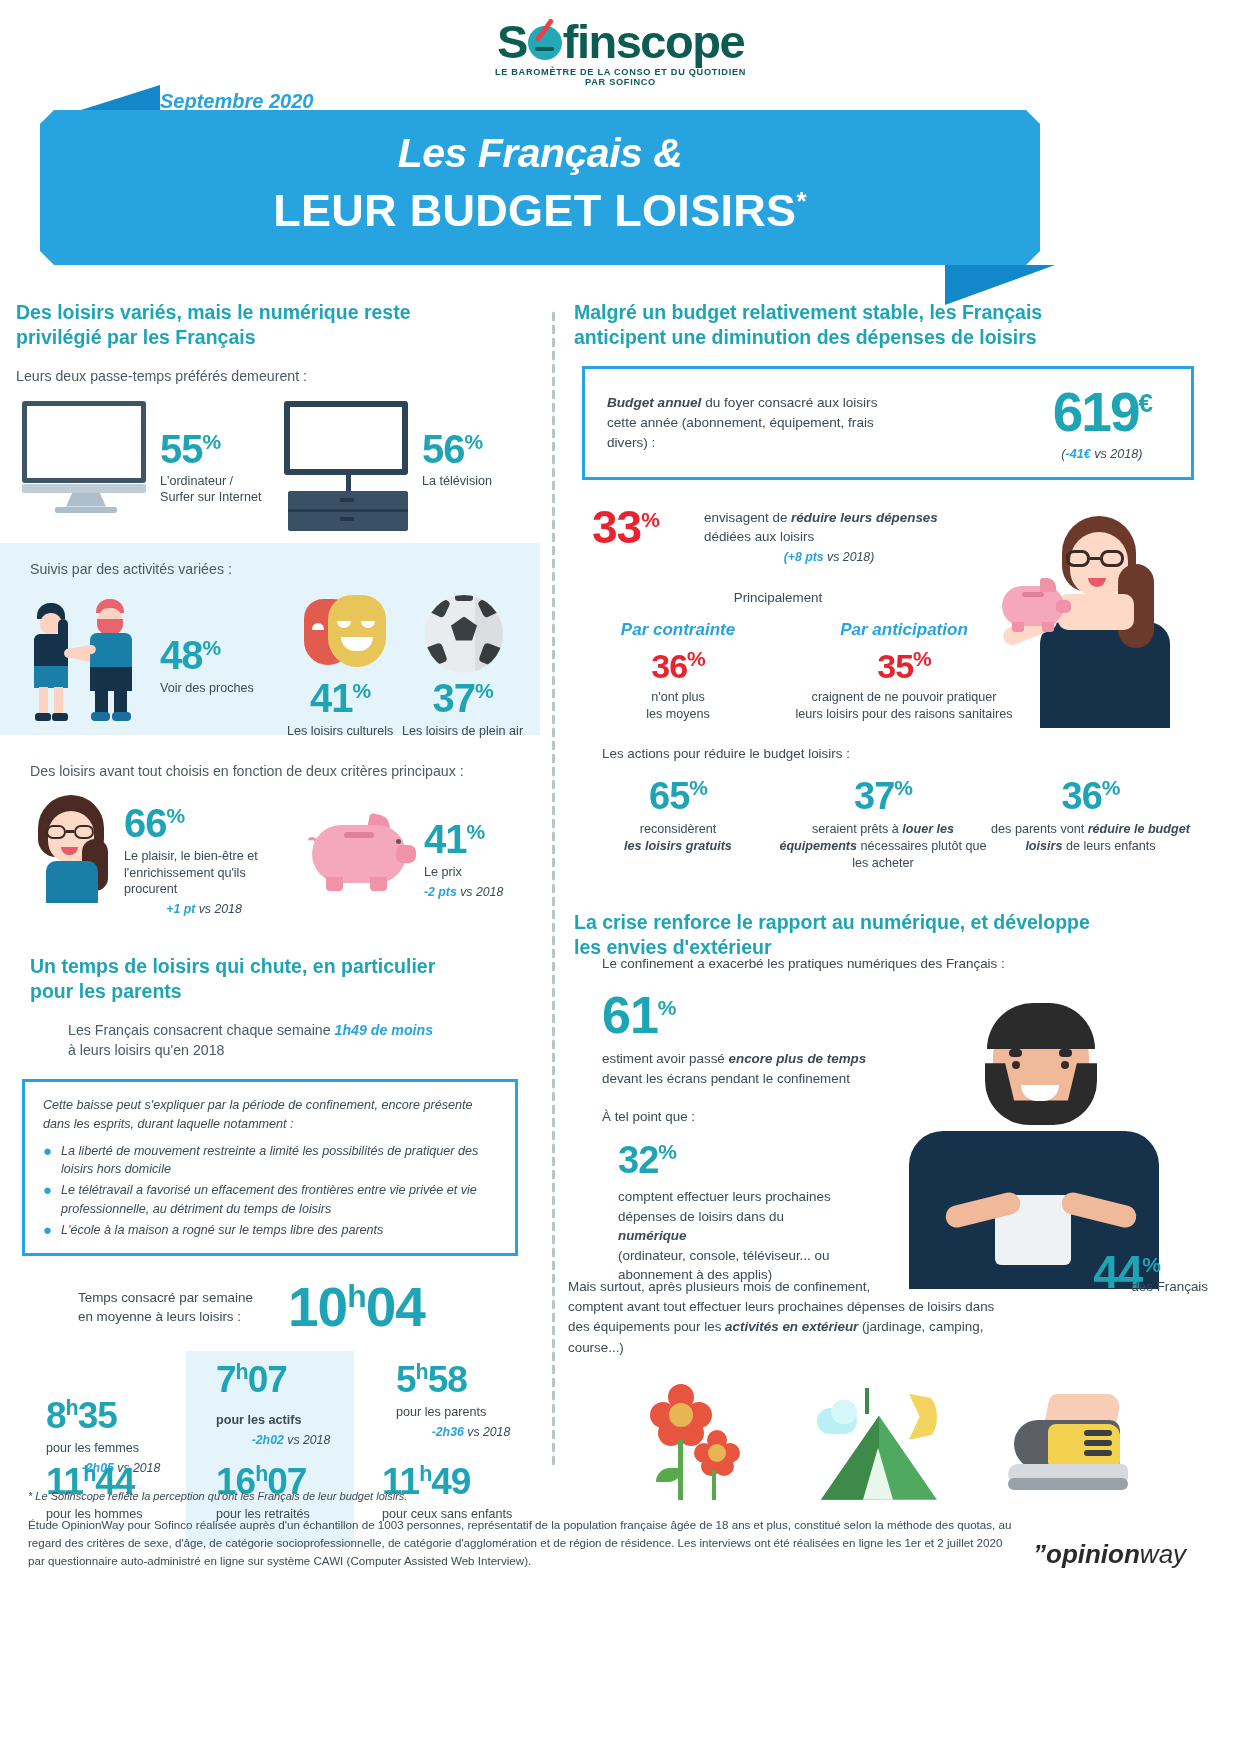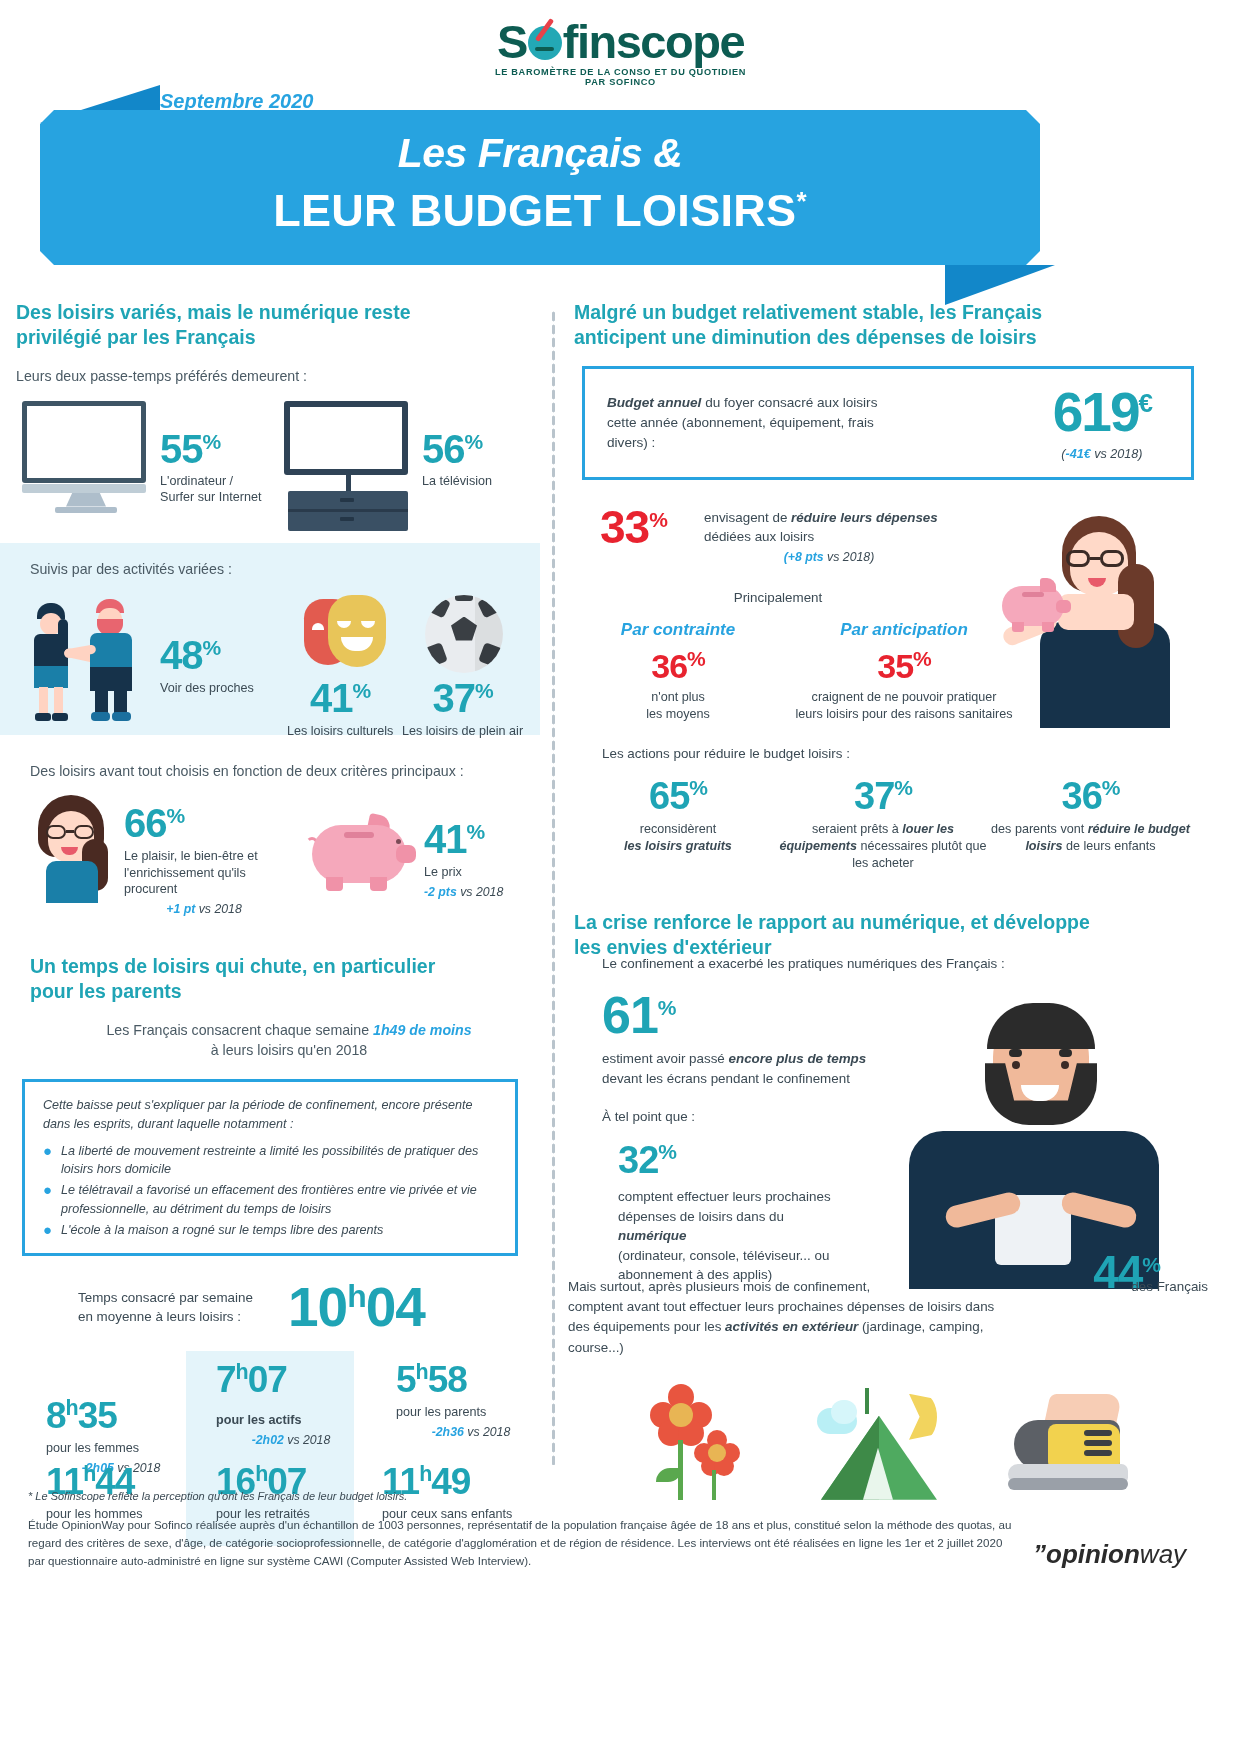--- a/index.html
+++ b/index.html
@@ -301,21 +301,21 @@
         <div style="padding-top:24px;">
           <div class="pct"><span>41</span><sup>%</sup></div>
           <div class="cap" style="margin-top:5px;">Le prix</div>
           <div class="vs" style="margin-top:4px;"><b>-2 pts</b><span> vs 2018</span></div>
         </div>
       </div>
     </div>
 
     <div style="padding:38px 30px 0 30px;">
       <h2 class="sec" style="width:430px;">Un temps de loisirs qui chute, en particulier pour les parents</h2>
-      <div class="lead" style="margin-left:38px;text-align:center;">
+      <div class="lead" style="margin-left:38px;">
         <span>Les Français consacrent chaque semaine </span><b style="color:#27a3e0;font-style:italic;">1h49 de moins</b><br><span>à leurs loisirs qu'en 2018</span>
       </div>
     </div>
 
     <div class="framed" style="margin:18px 22px 0 22px;padding:14px 16px 14px 18px;">
       <div style="font-size:12.6px;font-style:italic;line-height:1.5;">Cette baisse peut s'expliquer par la période de confinement, encore présente dans les esprits, durant laquelle notamment :</div>
       <div style="margin-top:8px;">
         <div style="display:flex;gap:9px;margin-bottom:3px;">
           <span style="color:#27a3e0;font-size:15px;line-height:1.2;">●</span>
           <span style="font-size:12.6px;font-style:italic;line-height:1.45;">La liberté de mouvement restreinte a limité les possibilités de pratiquer des loisirs hors domicile</span>
@@ -378,21 +378,21 @@
       <div style="font-size:13.6px;line-height:1.48;width:290px;">
         <b style="font-style:italic;">Budget annuel</b><span> du foyer consacré aux loisirs cette année (abonnement, équipement, frais divers) :</span>
       </div>
       <div style="text-align:center;padding-right:18px;">
         <div style="color:#1fa4b5;font-weight:bold;font-size:55px;line-height:1;letter-spacing:-2px;"><span>619</span><sup style="font-size:26px;vertical-align:super;">€</sup></div>
         <div class="vs" style="margin-top:7px;font-size:12.6px;">(<b>-41€</b><span> vs 2018</span>)</div>
       </div>
     </div>
 
     <div style="position:relative;margin-top:24px;height:250px;">
-      <div style="position:absolute;left:32px;top:0;text-align:right;">
+      <div style="position:absolute;left:24px;top:0;text-align:right;">
         <span class="pct-red" style="font-size:46px;"><span>33</span><sup>%</sup></span>
       </div>
       <div style="position:absolute;left:136px;top:4px;width:250px;font-size:13.4px;line-height:1.42;">
         <span>envisagent de </span><b style="font-style:italic;">réduire leurs dépenses</b><span> dédiées aux loisirs</span>
         <div class="vs" style="margin-top:3px;"><b>(+8 pts</b><span> vs 2018)</span></div>
       </div>
 
       <div style="position:absolute;left:80px;top:86px;width:260px;text-align:center;font-size:13.4px;">Principalement</div>
 
       <div style="position:absolute;left:20px;top:116px;width:180px;text-align:center;">

